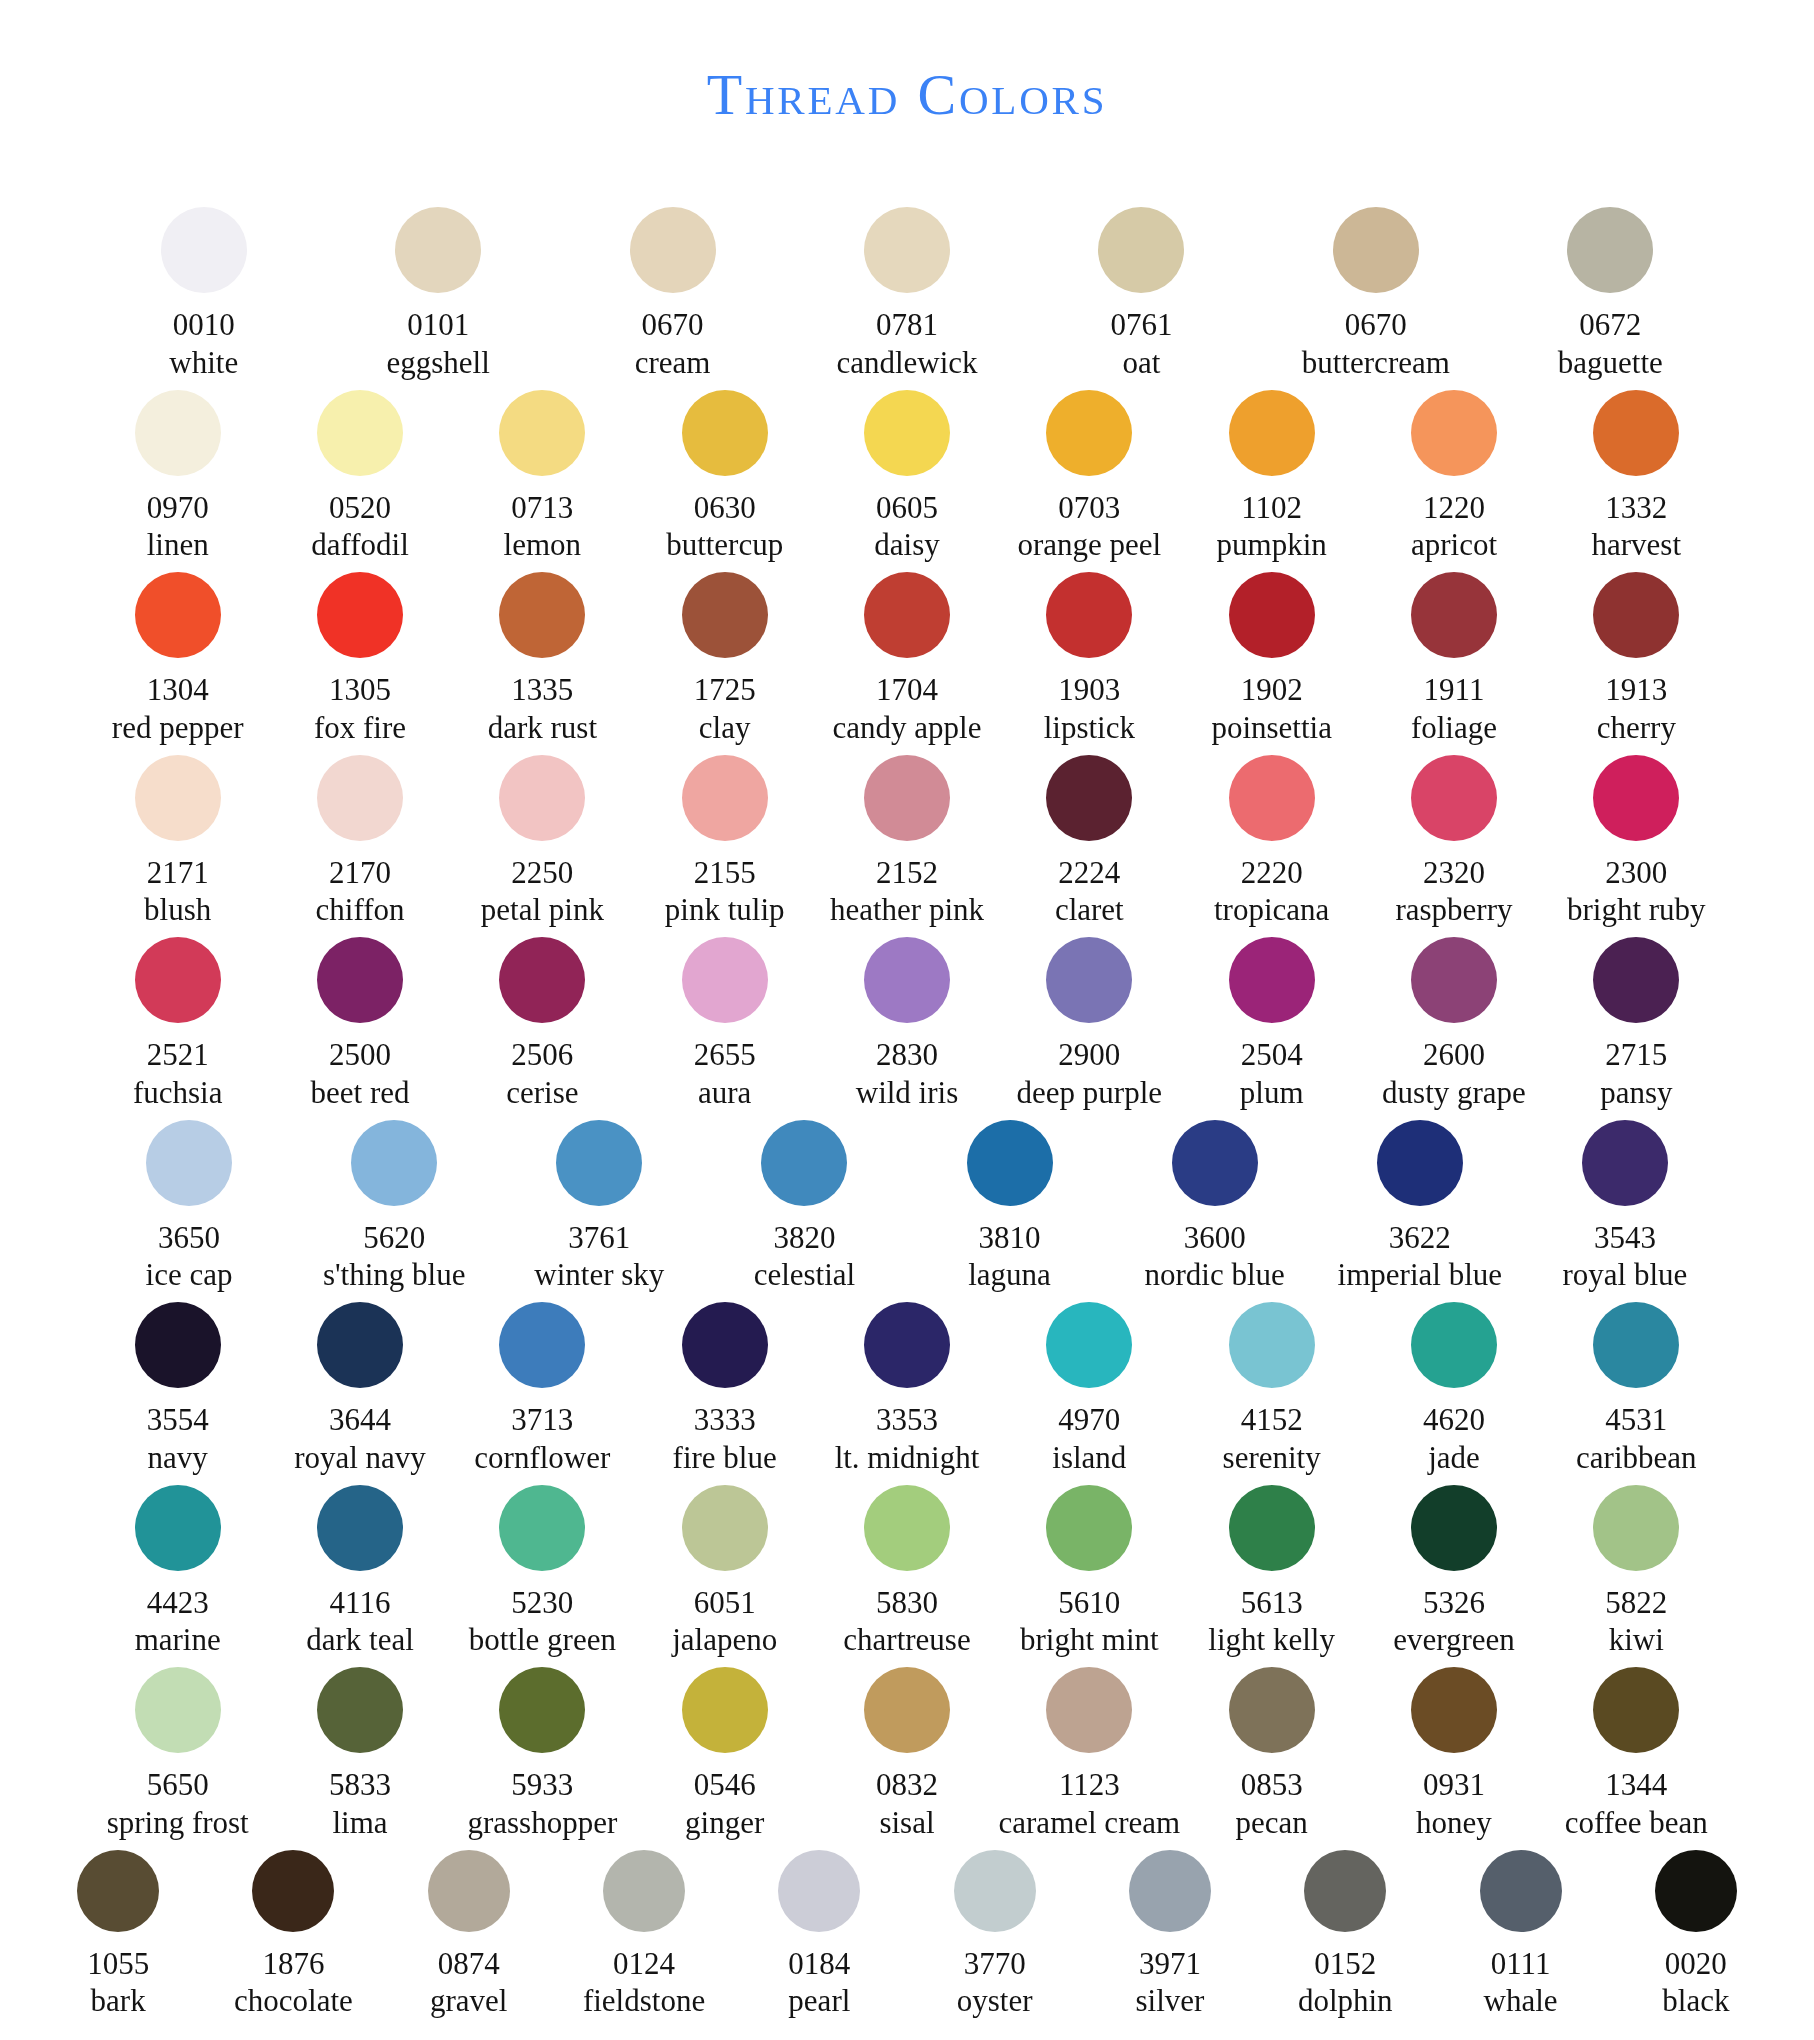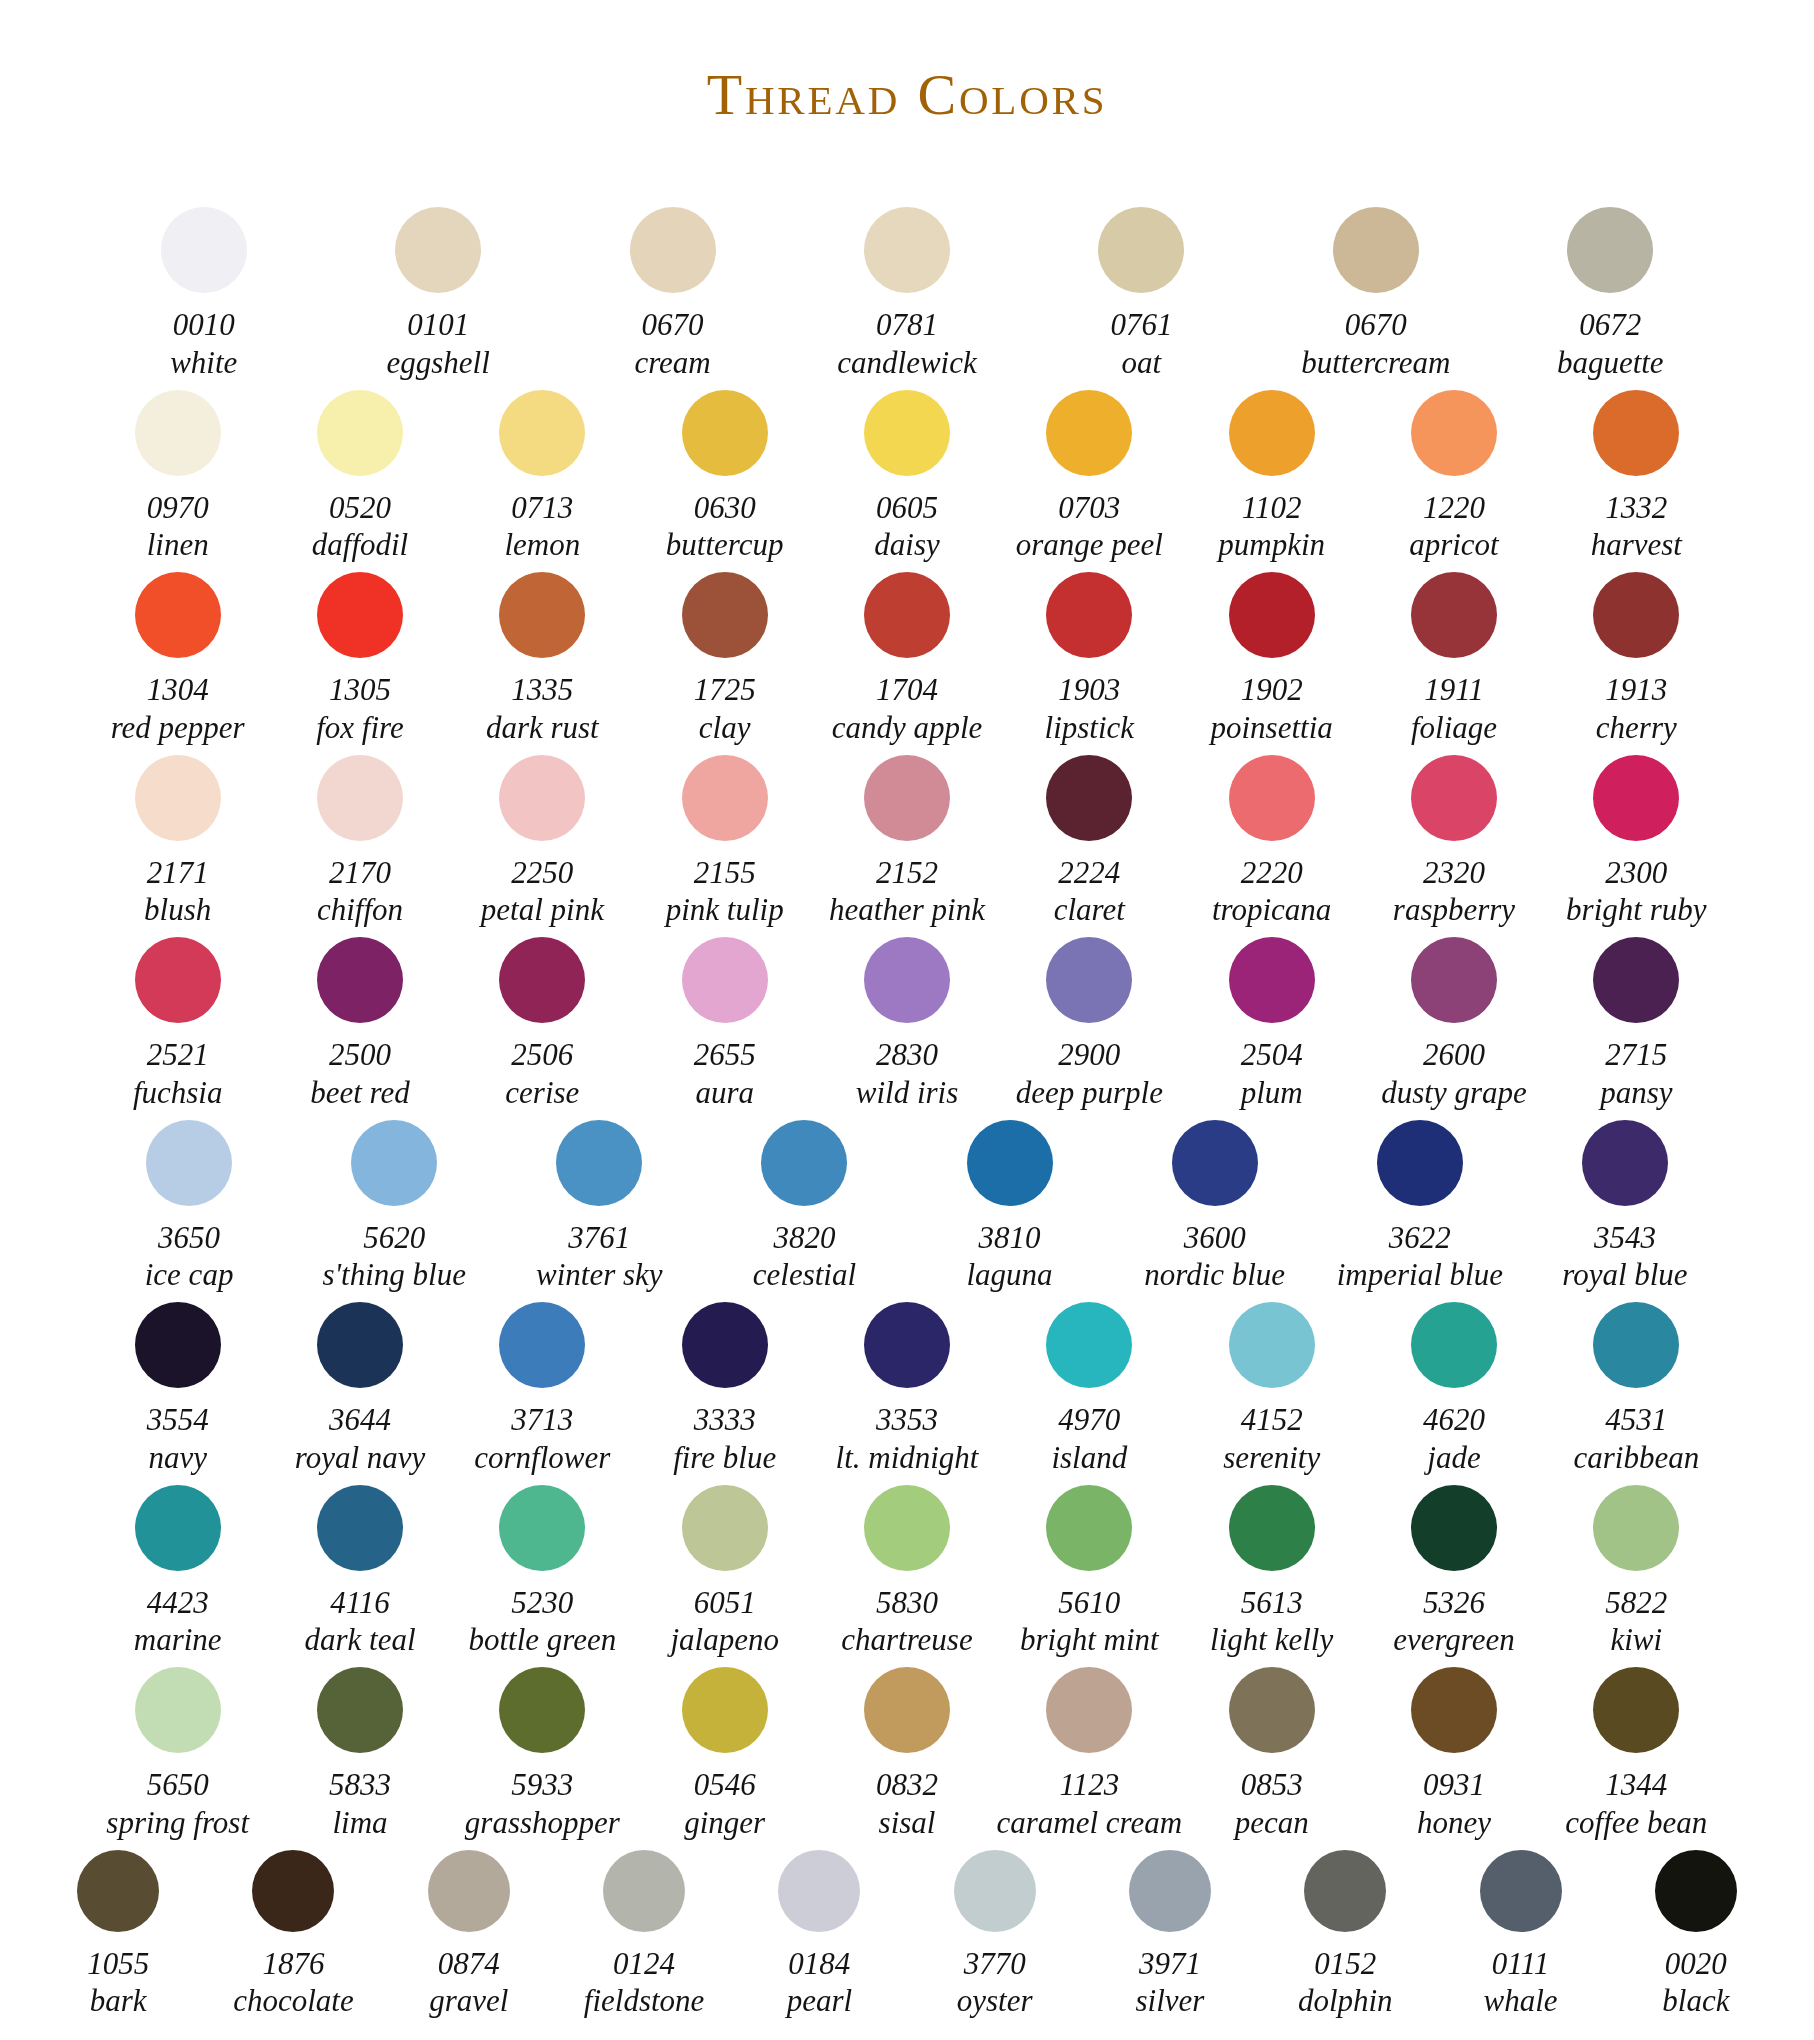--- a/index.html
+++ b/index.html
@@ -25,35 +25,34 @@
   
   #title {
     text-align: center;
     font-family: "Liberation Serif", "DejaVu Serif", serif;
     font-size: 58px;
     letter-spacing: 2.8px;
     font-variant: small-caps;
     font-weight: 400;
     padding-top: 24px;
     padding-bottom: 7.5px;
-    color: #a16207;
+    color: #3b82f6;
     line-height: 1.1;
   }
 
   
   #palette {
     padding-top: 34px;
   }
 
   .swatch-row {
     display: flex;
     justify-content: center;
     align-items: flex-start;
     margin-bottom: 9.3px;
-    font-style: italic;
   }
   .swatch-row.nine {
     width: 1641px;
     margin-left: auto;
     margin-right: auto;
   }
   .swatch-row.ten {
     width: 1753px;
     margin-left: auto;
     margin-right: auto;

